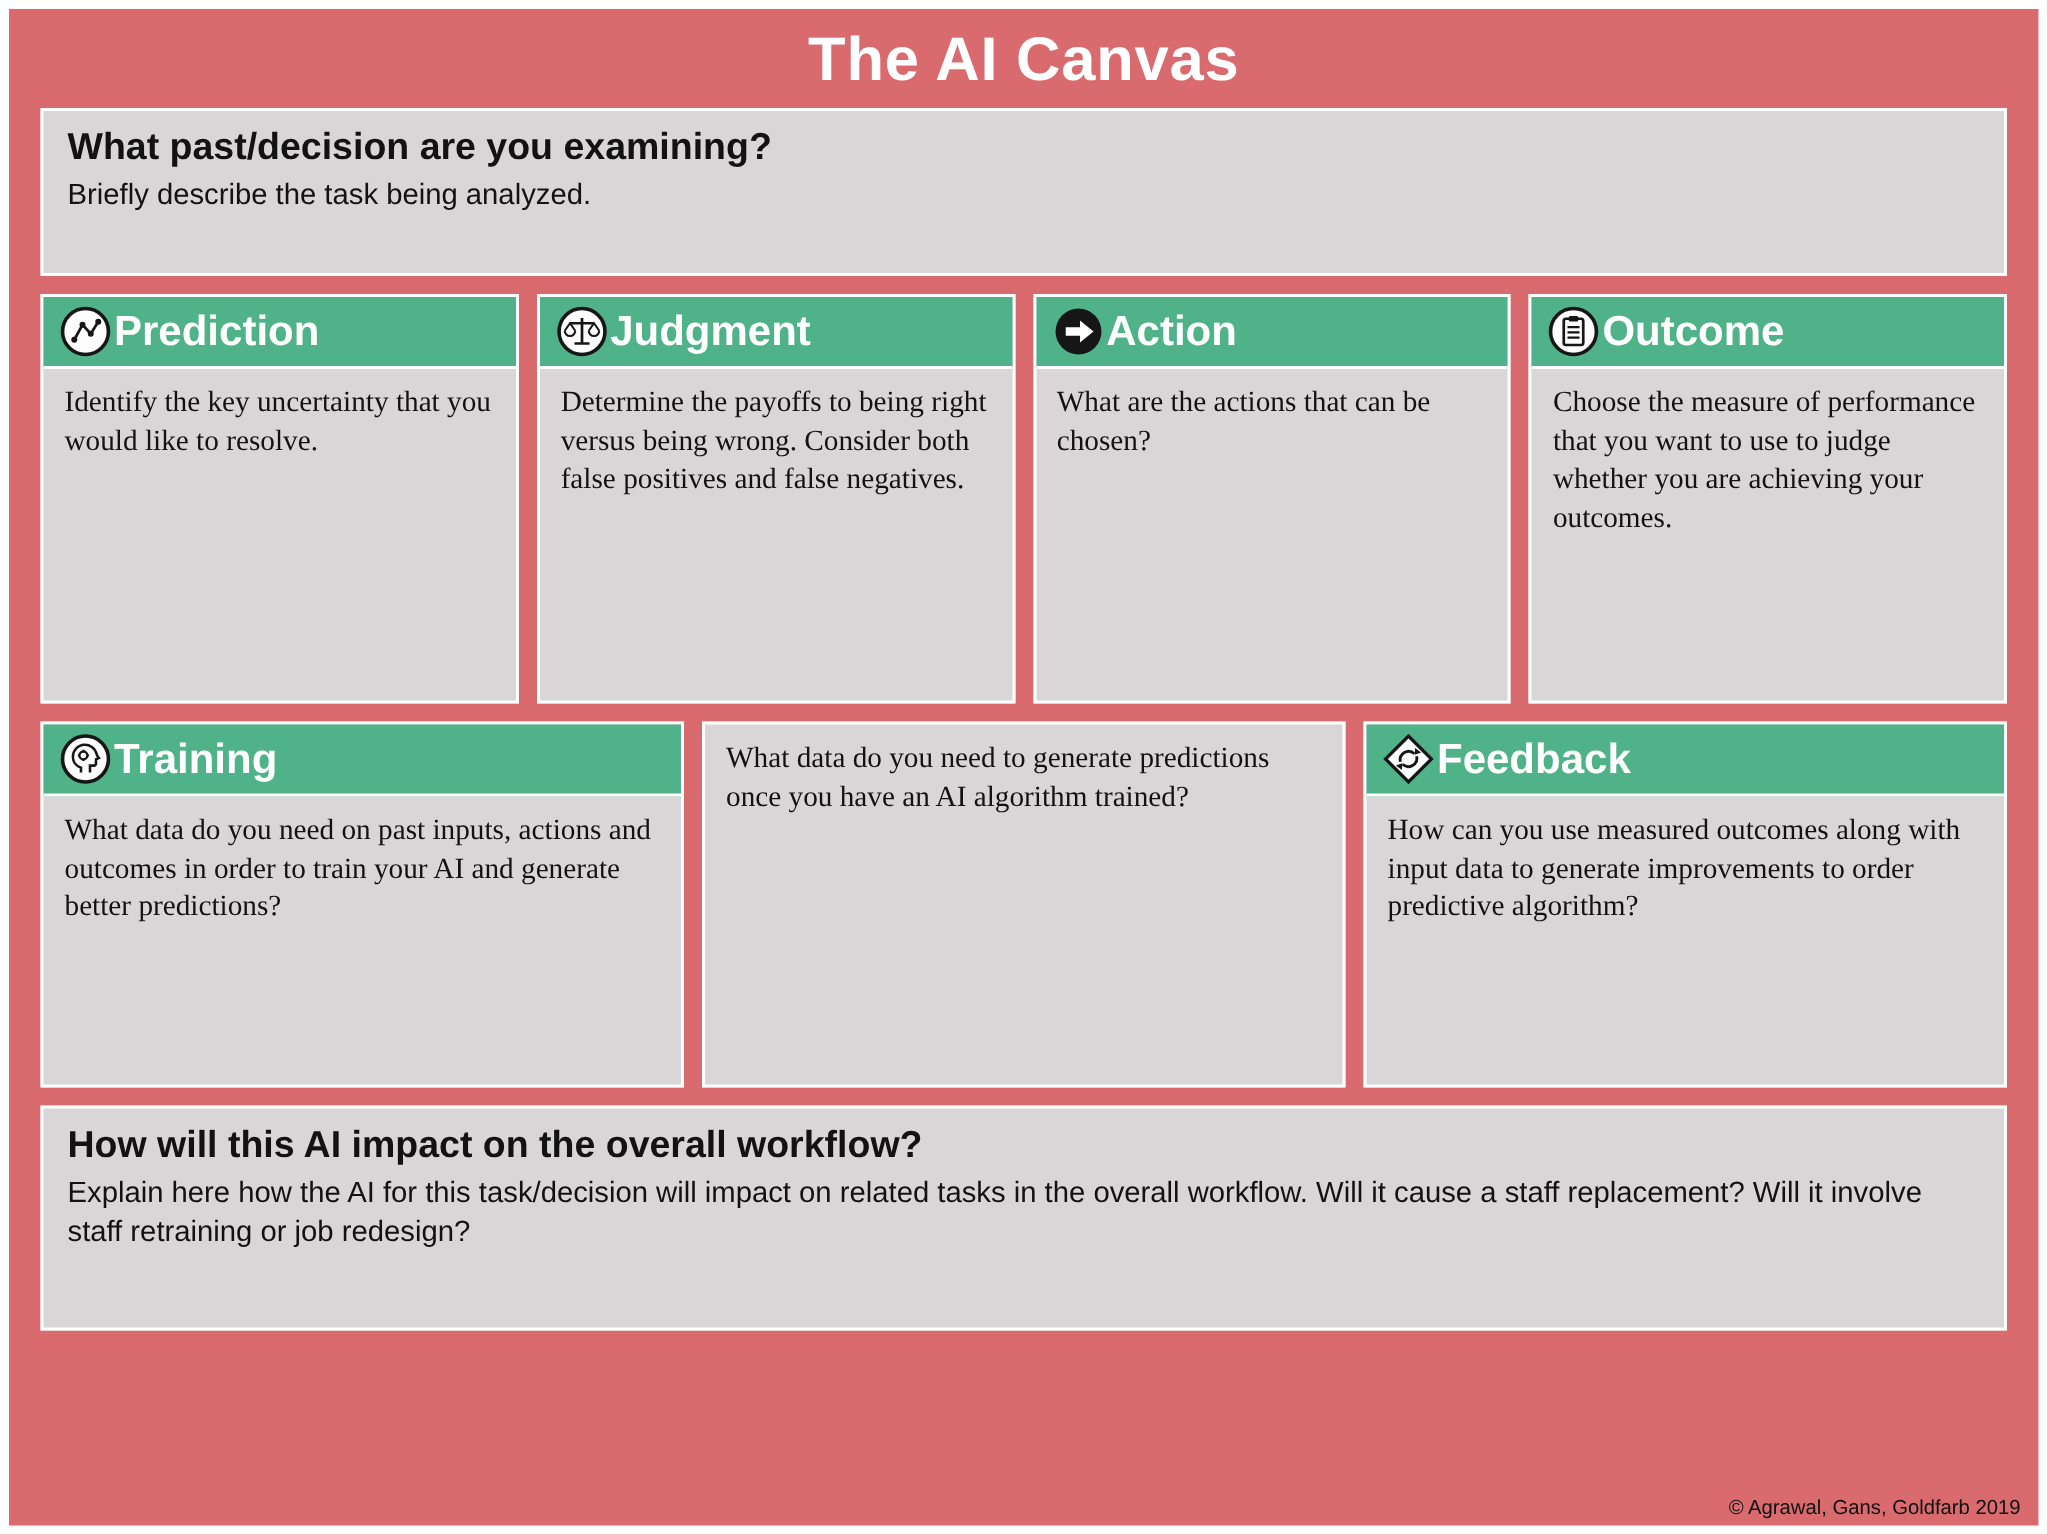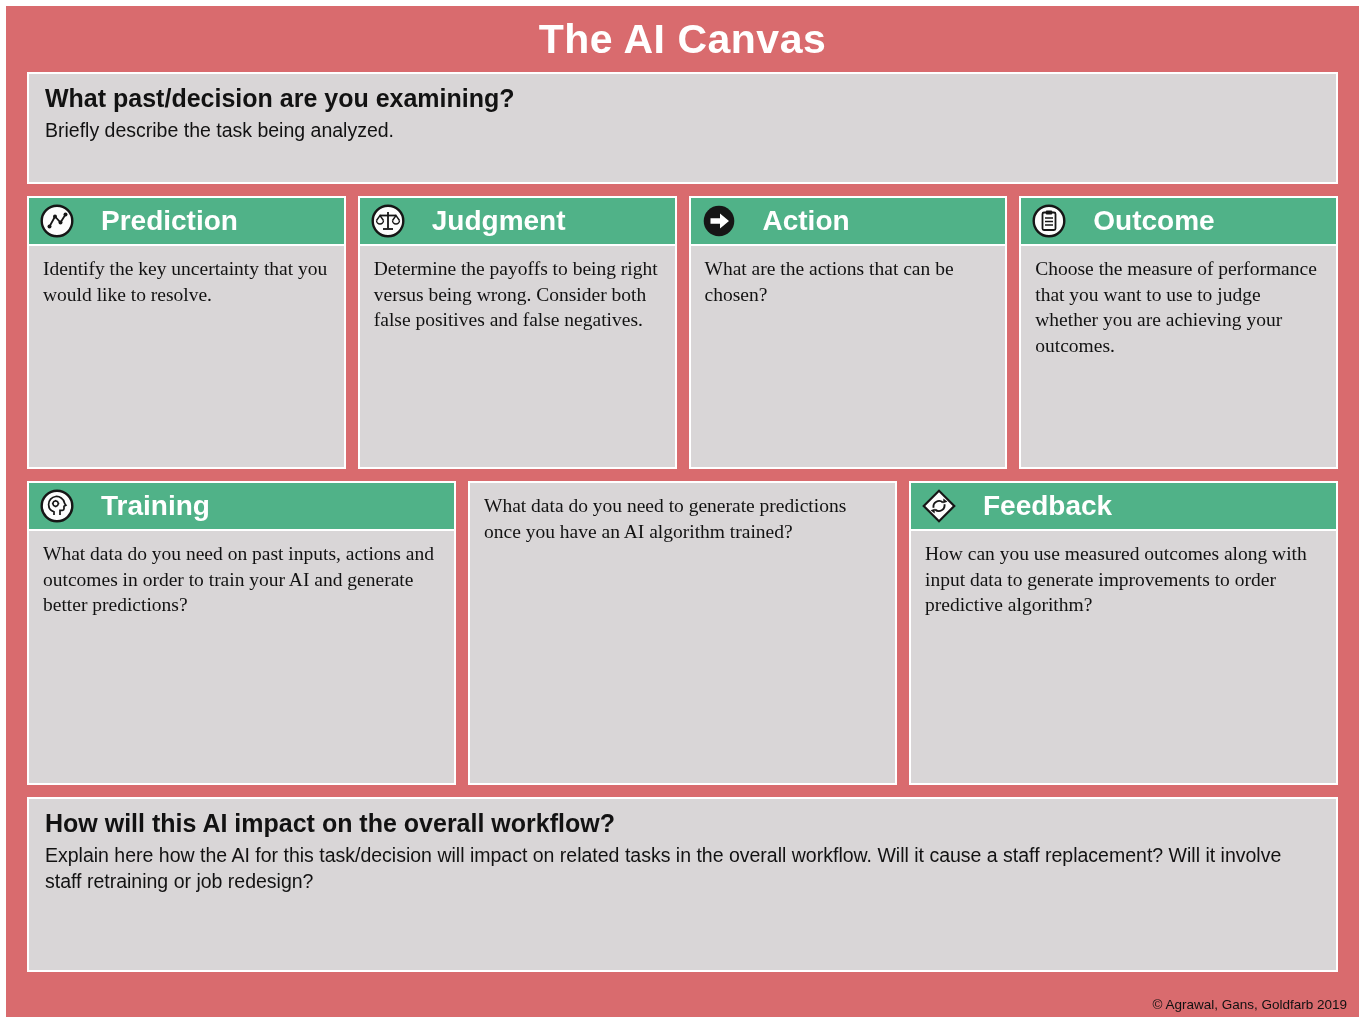--- a/index.html
+++ b/index.html
@@ -34,52 +34,52 @@
     border: 2px solid #ffffff;
     box-sizing: border-box;
     padding: 10px 16px;
     color: #121212;
   }
   .top-box { height: 112px; }
   .box-title { font-size: 25px; font-weight: bold; margin-bottom: 5px; }
   .box-sub, .box-body { font-size: 19.5px; line-height: 1.32; }
   .row { display: flex; gap: 12px; margin-top: 12px; }
   .row1 { height: 273px; }
-  .row2 { height: 304px; }
+  .row2 { height: 244px; }
   .card {
     flex: 1;
     display: flex;
     flex-direction: column;
     border: 2px solid #ffffff;
     box-sizing: border-box;
     background: var(--panel_gray, #d9d6d7);
   }
   .card-header {
     background: var(--header_green, #50b288);
     flex: 0 0 46px;
     display: flex; align-items: center;
-    gap: 26px;
+    gap: 1px;
     padding: 0 10px;
     border-bottom: 2px solid #ffffff;
     text-align: center;
   }
   .card-title {
     color: #ffffff;
     font-size: 28px;
     font-weight: bold;
   }
   .icon { width: 36px; height: 36px; display: flex; flex: 0 0 36px; }
   .card-body {
     padding: 10px 14px;
     font-size: 19.5px;
     line-height: 1.32;
     color: #121212;
     font-family: Liberation Serif, serif;
   }
-  .bottom-box { margin-top: 12px; height: 175px; }
+  .bottom-box { margin-top: 12px; height: 150px; }
   .copyright {
     position: absolute;
     right: 12px; bottom: 5px;
     font-size: 13.5px;
     color: #111111;
   }
 </style>
 </head>
 <body>
 

